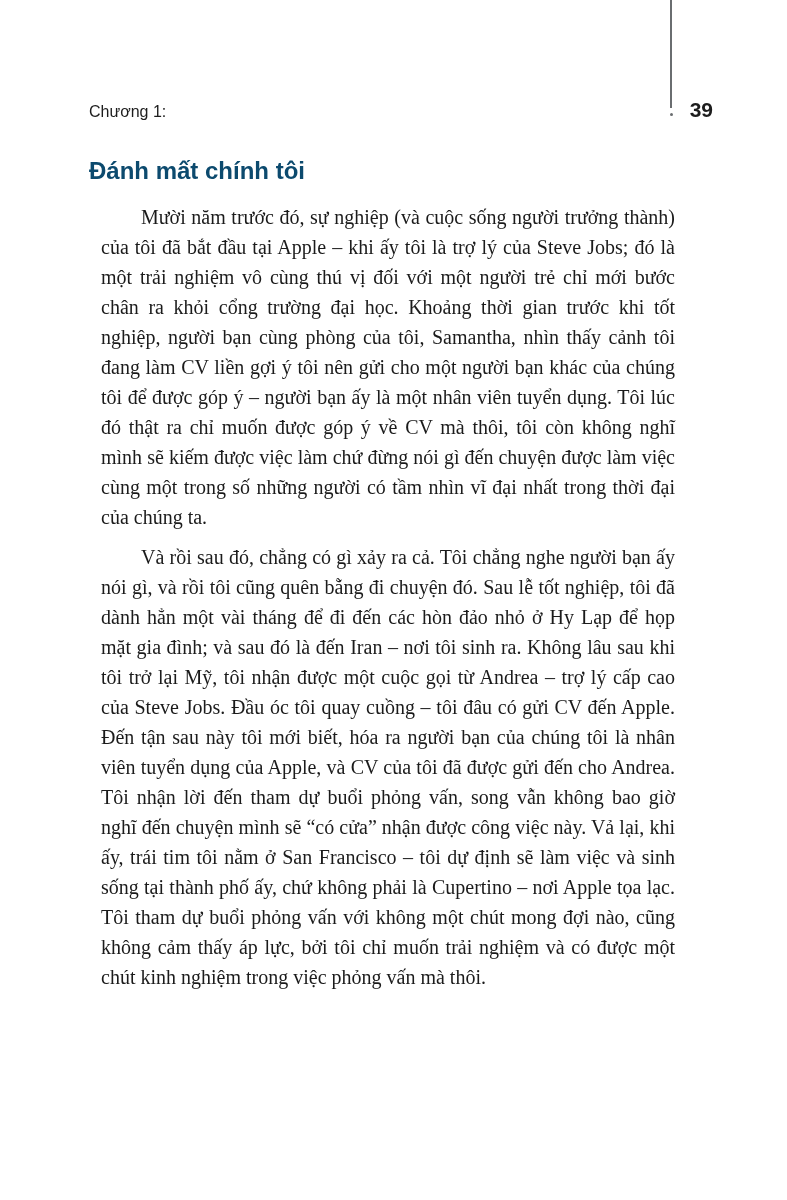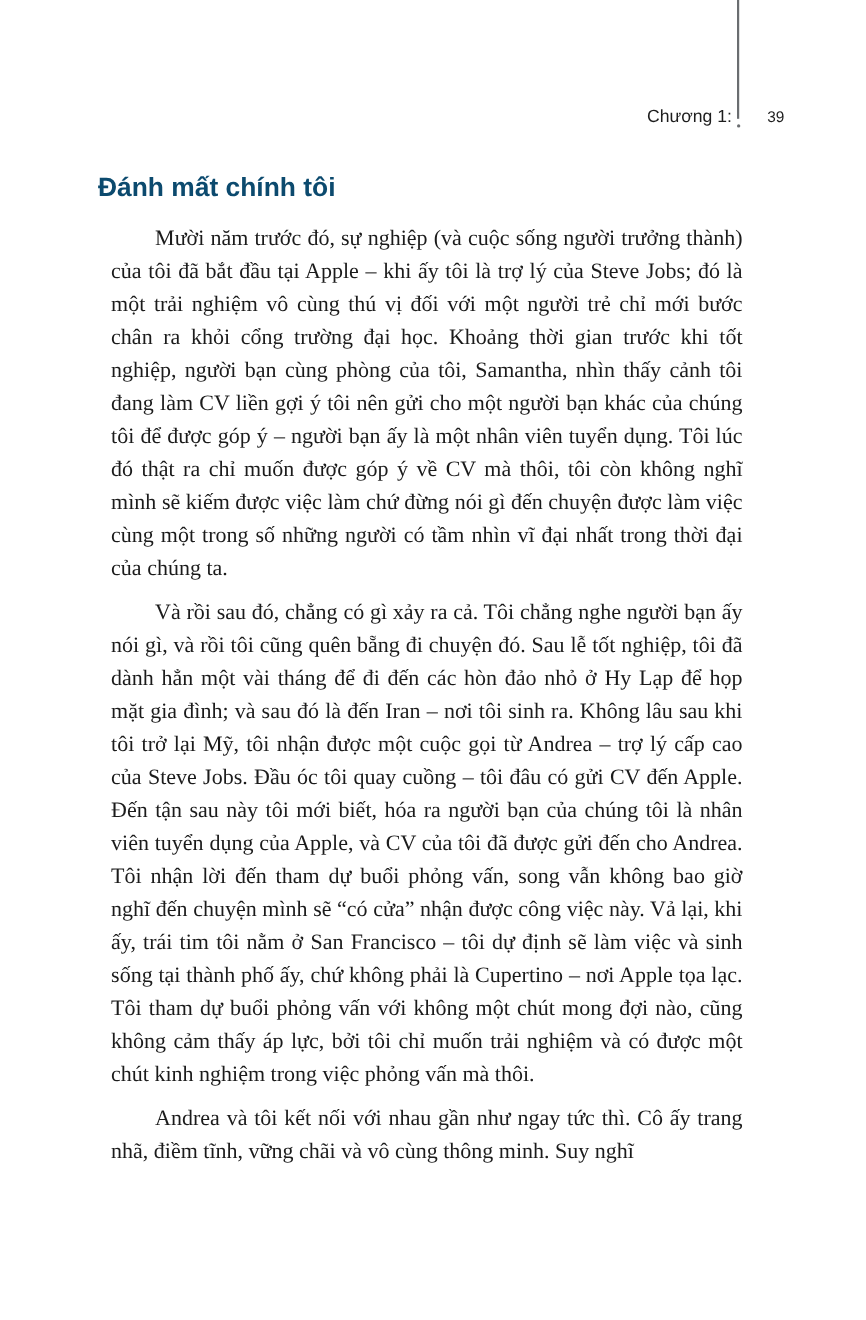--- a/index.html
+++ b/index.html
@@ -33,43 +33,43 @@
     border-radius: 50%;
     background: #6a6d70;
   }
   
   .running-head {
     position: absolute;
     top: 98px;
     left: 89px;
     width: 624px;
     display: flex;
-    justify-content: flex-end;
+    justify-content: space-between;
     align-items: baseline;
     font-family: "Liberation Sans", sans-serif;
     color: #1d1d1d;
     white-space: nowrap;
   }
   .chapter-label {
     font-size: 16px;
     font-weight: 400;
   }
   .chapter-title {
     font-size: 16px;
     font-weight: 700;
     margin-left: 8px;
     letter-spacing: 0.2px;
   }
   .head-spacer {
     display: inline-block;
     width: 32px;
   }
   .page-number {
-    font-size: 14px;
-    font-weight: 400;
+    font-size: 21px;
+    font-weight: 700;
   }
   
   .section-heading {
     position: absolute;
     top: 157px;
     left: 89px;
     margin: 0;
     font-family: "Liberation Sans", sans-serif;
     font-size: 24px;
     font-weight: 700;
@@ -107,16 +107,15 @@
     <span class="chapter-label">Chương 1:</span>
     <span class="head-spacer"></span>
     <span class="page-number">39</span>
   </div>
 
   <h1 class="section-heading">Đánh mất chính tôi</h1>
 
   <div class="content">
     <p>Mười năm trước đó, sự nghiệp (và cuộc sống người trưởng thành) của tôi đã bắt đầu tại Apple – khi ấy tôi là trợ lý của Steve Jobs; đó là một trải nghiệm vô cùng thú vị đối với một người trẻ chỉ mới bước chân ra khỏi cổng trường đại học. Khoảng thời gian trước khi tốt nghiệp, người bạn cùng phòng của tôi, Samantha, nhìn thấy cảnh tôi đang làm CV liền gợi ý tôi nên gửi cho một người bạn khác của chúng tôi để được góp ý – người bạn ấy là một nhân viên tuyển dụng. Tôi lúc đó thật ra chỉ muốn được góp ý về CV mà thôi, tôi còn không nghĩ mình sẽ kiếm được việc làm chứ đừng nói gì đến chuyện được làm việc cùng một trong số những người có tầm nhìn vĩ đại nhất trong thời đại của chúng ta.</p>
     <p>Và rồi sau đó, chẳng có gì xảy ra cả. Tôi chẳng nghe người bạn ấy nói gì, và rồi tôi cũng quên bẵng đi chuyện đó. Sau lễ tốt nghiệp, tôi đã dành hẳn một vài tháng để đi đến các hòn đảo nhỏ ở Hy Lạp để họp mặt gia đình; và sau đó là đến Iran – nơi tôi sinh ra. Không lâu sau khi tôi trở lại Mỹ, tôi nhận được một cuộc gọi từ Andrea – trợ lý cấp cao của Steve Jobs. Đầu óc tôi quay cuồng – tôi đâu có gửi CV đến Apple. Đến tận sau này tôi mới biết, hóa ra người bạn của chúng tôi là nhân viên tuyển dụng của Apple, và CV của tôi đã được gửi đến cho Andrea. Tôi nhận lời đến tham dự buổi phỏng vấn, song vẫn không bao giờ nghĩ đến chuyện mình sẽ “có cửa” nhận được công việc này. Vả lại, khi ấy, trái tim tôi nằm ở San Francisco – tôi dự định sẽ làm việc và sinh sống tại thành phố ấy, chứ không phải là Cupertino – nơi Apple tọa lạc. Tôi tham dự buổi phỏng vấn với không một chút mong đợi nào, cũng không cảm thấy áp lực, bởi tôi chỉ muốn trải nghiệm và có được một chút kinh nghiệm trong việc phỏng vấn mà thôi.</p>
-    <p>Andrea và tôi kết nối với nhau gần như ngay tức thì. Cô ấy trang nhã, điềm tĩnh, vững chãi và vô cùng thông minh. Suy nghĩ</p>
   </div>
 
 </div>
 
 </body></html>

